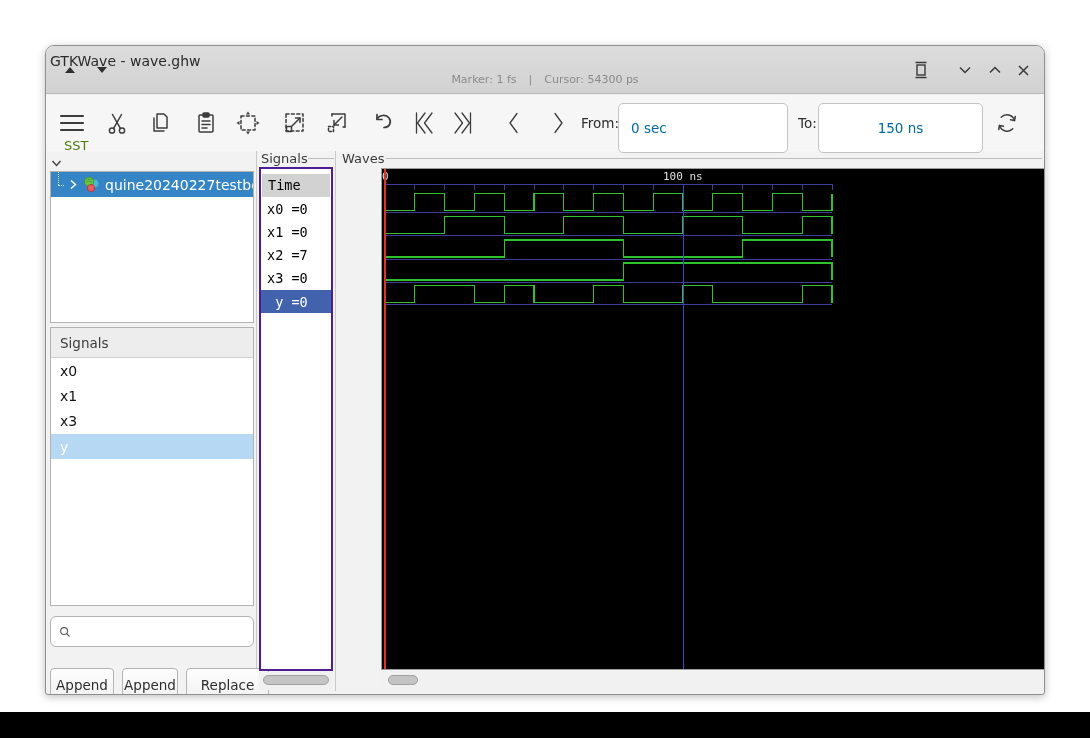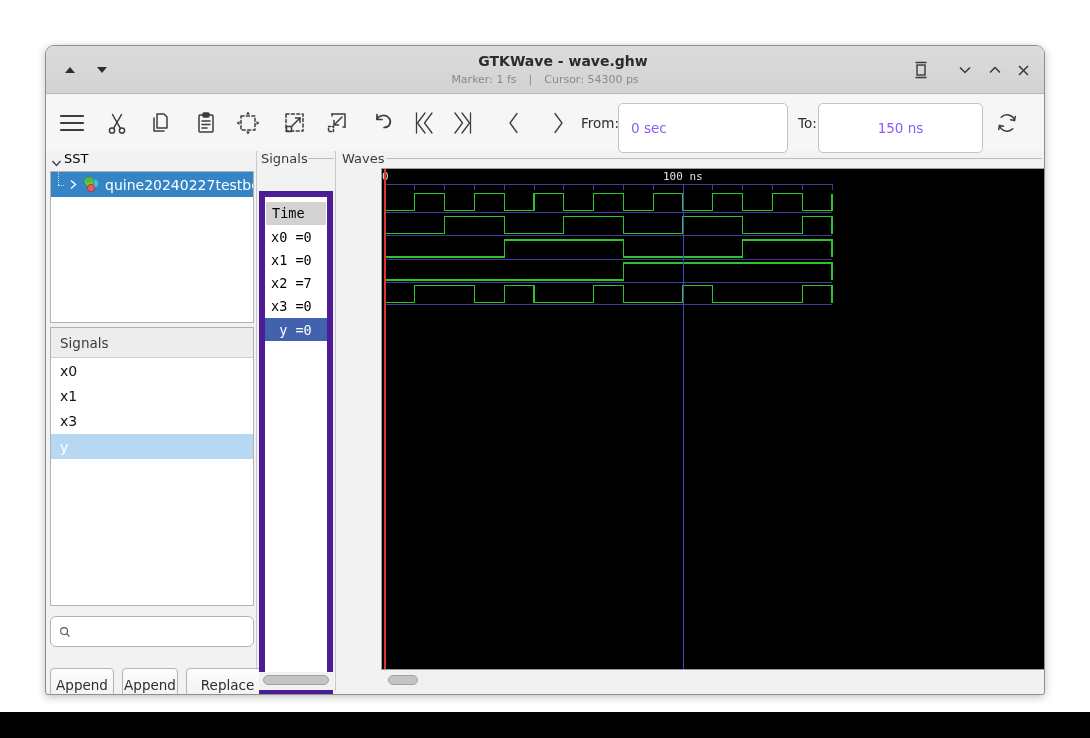--- a/index.html
+++ b/index.html
@@ -9,45 +9,45 @@
   .abs { position:absolute; }
 
   
   #win { left:45px; top:45px; width:1000px; height:650px; background:#f2f2f2;
          border:1px solid #8f8f8f; border-radius:9px 9px 3px 3px; overflow:hidden;
          box-shadow:0 2px 8px rgba(0,0,0,.25); }
   #bottom-band { left:0; top:712px; width:1090px; height:26px; background:#000; }
 
   #titlebar { left:0; top:0; width:998px; height:48px;
               background:linear-gradient(#dcdcdc,#d2d2d2); border-bottom:1px solid #b9b9b9; }
-  .tb-title { left:18px; top:7px; width:998px; text-align:center; font-size:14px; font-weight:700; color:#2b2b2b; }
+  .tb-title { left:4px; top:7px; width:998px; font-size:14px; font-weight:400; color:#2b2b2b; }
   .tb-sub   { left:0; top:27px; width:998px; text-align:center; font-size:11px; color:#8a8a8a; }
   .tb-sub span { margin:0 6px; }
   .tb-btn { color:#3a3a3a; display:flex; align-items:center; justify-content:center; }
   .tri { width:0; height:0; border-left:5px solid transparent; border-right:5px solid transparent; }
   .tri.up   { border-bottom:6px solid #2f2f2f; }
   .tri.down { border-top:6px solid #2f2f2f; }
 
   
   #toolbar { left:0; top:49px; width:998px; height:56px; background:#f6f6f6; }
   .ticon { position:absolute; top:14px; width:30px; height:28px; display:flex; align-items:center; justify-content:center; color:#3c3c3c; }
   .ticon svg { stroke:#3c3c3c; fill:none; stroke-width:1.5; stroke-linecap:round; stroke-linejoin:round; }
   .tlabel { position:absolute; top:20px; font-size:13.5px; color:#2e2e2e; }
   .tinput { position:absolute; top:8px; height:50px; border:1px solid #c3c3c3; border-radius:5px;
-            background:#fff; font-size:13.5px; color:#8b5cf6; padding:16px 12px; outline:none;
+            background:#fff; font-size:13.5px; color:#0369a1; padding:16px 12px; outline:none;
             font-family:"DejaVu Sans","Liberation Sans",sans-serif; }
 
   
   .pane-handle { top:105px; width:1px; height:540px; background:#c9c9c9; }
   .frame-label { top:105px; font-size:13px; color:#3a3a3a; }
   .frame-line  { top:112px; height:1px; background:#bdbdbd; }
 
   
   #sst-chevron { left:5px; top:108px; }
-  #sst-label { left:18px; top:105px; font-size:13px; color:#000000; }
+  #sst-label { left:18px; top:92px; font-size:13px; color:#4d7c0f; }
   .panel { background:#fff; border:1px solid #b2b2b2; }
   #tree-box { left:4px; top:125px; width:204px; height:152px; }
   .tree-row { height:25px; display:flex; align-items:center; font-size:14px; color:#1a1a1a; white-space:nowrap; overflow:hidden; }
   .tree-row.sel { background:#3484c6; color:#fff; }
   .chev { flex:0 0 auto; display:flex; align-items:center; justify-content:center; }
   .tree-guide { flex:0 0 14px; height:100%; position:relative; }
   .tree-guide:before { content:""; position:absolute; left:7px; top:0; height:13px; border-left:1px dotted #cfe0ef; }
   .tree-guide:after  { content:""; position:absolute; left:7px; top:13px; width:6px; border-top:1px dotted #cfe0ef; }
 
   #list-box { left:4px; top:281px; width:204px; height:279px; }
@@ -59,22 +59,22 @@
   #search-box { left:4px; top:570px; width:204px; height:31px; border:1px solid #b2b2b2; border-radius:6px;
                 background:#fff; display:flex; align-items:center; padding-left:8px; }
   #search-box input { border:none; outline:none; flex:1; height:100%; font-size:13px; background:transparent; margin-left:6px; }
 
   .gbtn { position:absolute; top:610px; height:34px; background:linear-gradient(#fdfdfd,#f0f0f0);
           border:1px solid #b5b5b5; border-radius:4px; font-size:13.5px; color:#2d2d2d;
           display:flex; align-items:center; justify-content:center;
           font-family:"DejaVu Sans","Liberation Sans",sans-serif;margin-top:12px; }
 
   
-  #names-box { left:213px; top:121px; width:74px; height:504px; border:6px solid #4c1d95; background:#fff;
-               font-family:"DejaVu Sans Mono","Liberation Mono",monospace;margin-top:24px; }
+  #names-box { left:213px; top:121px; width:74px; height:504px; border:2px solid #4c1d95; background:#fff;
+               font-family:"DejaVu Sans Mono","Liberation Mono",monospace; }
   #time-head { margin:5px 1px 0 1px; height:23px; background:#d2d2d2; line-height:23px; padding-left:6px;
                font-size:13.5px; color:#000; }
   .name-row { height:23.25px; display:flex; align-items:center; padding-left:6px; font-size:13.5px; color:#000; white-space:pre; }
   .name-row.sel { background:#4262ae; color:#fff; }
 
   
   .sb-track { background:#f1f1f1; }
   .sb-thumb { background:#c4c4c4; border:1px solid #a0a0a0; border-radius:5px; }
 
   

